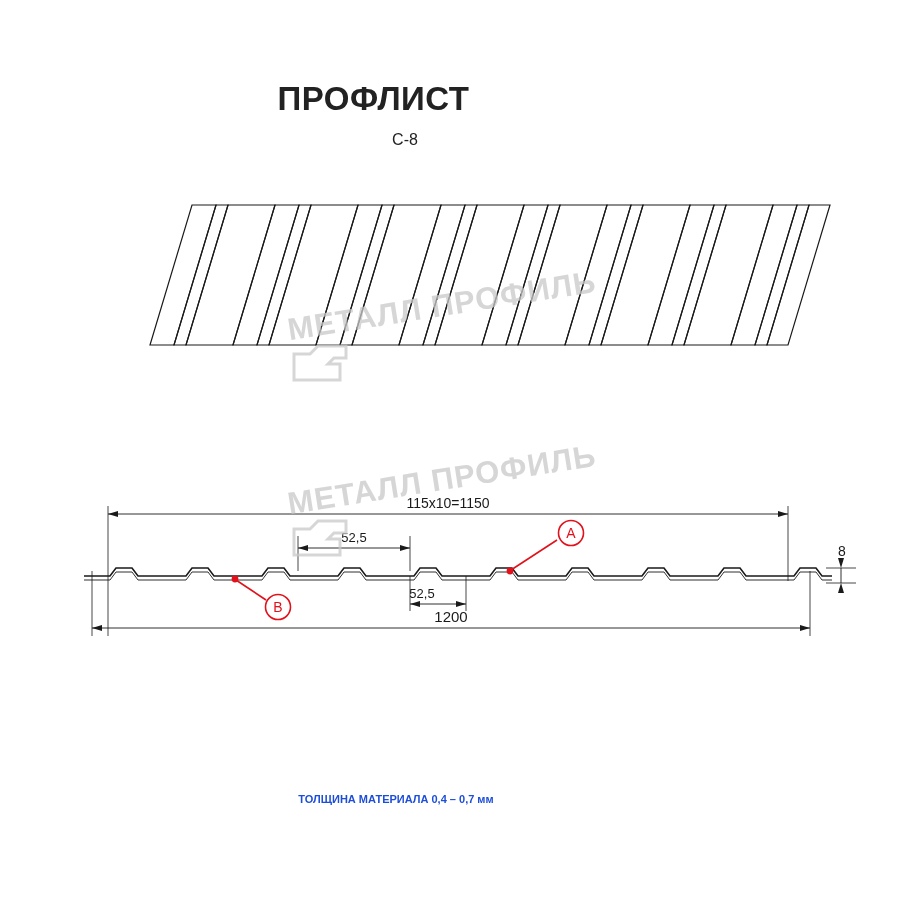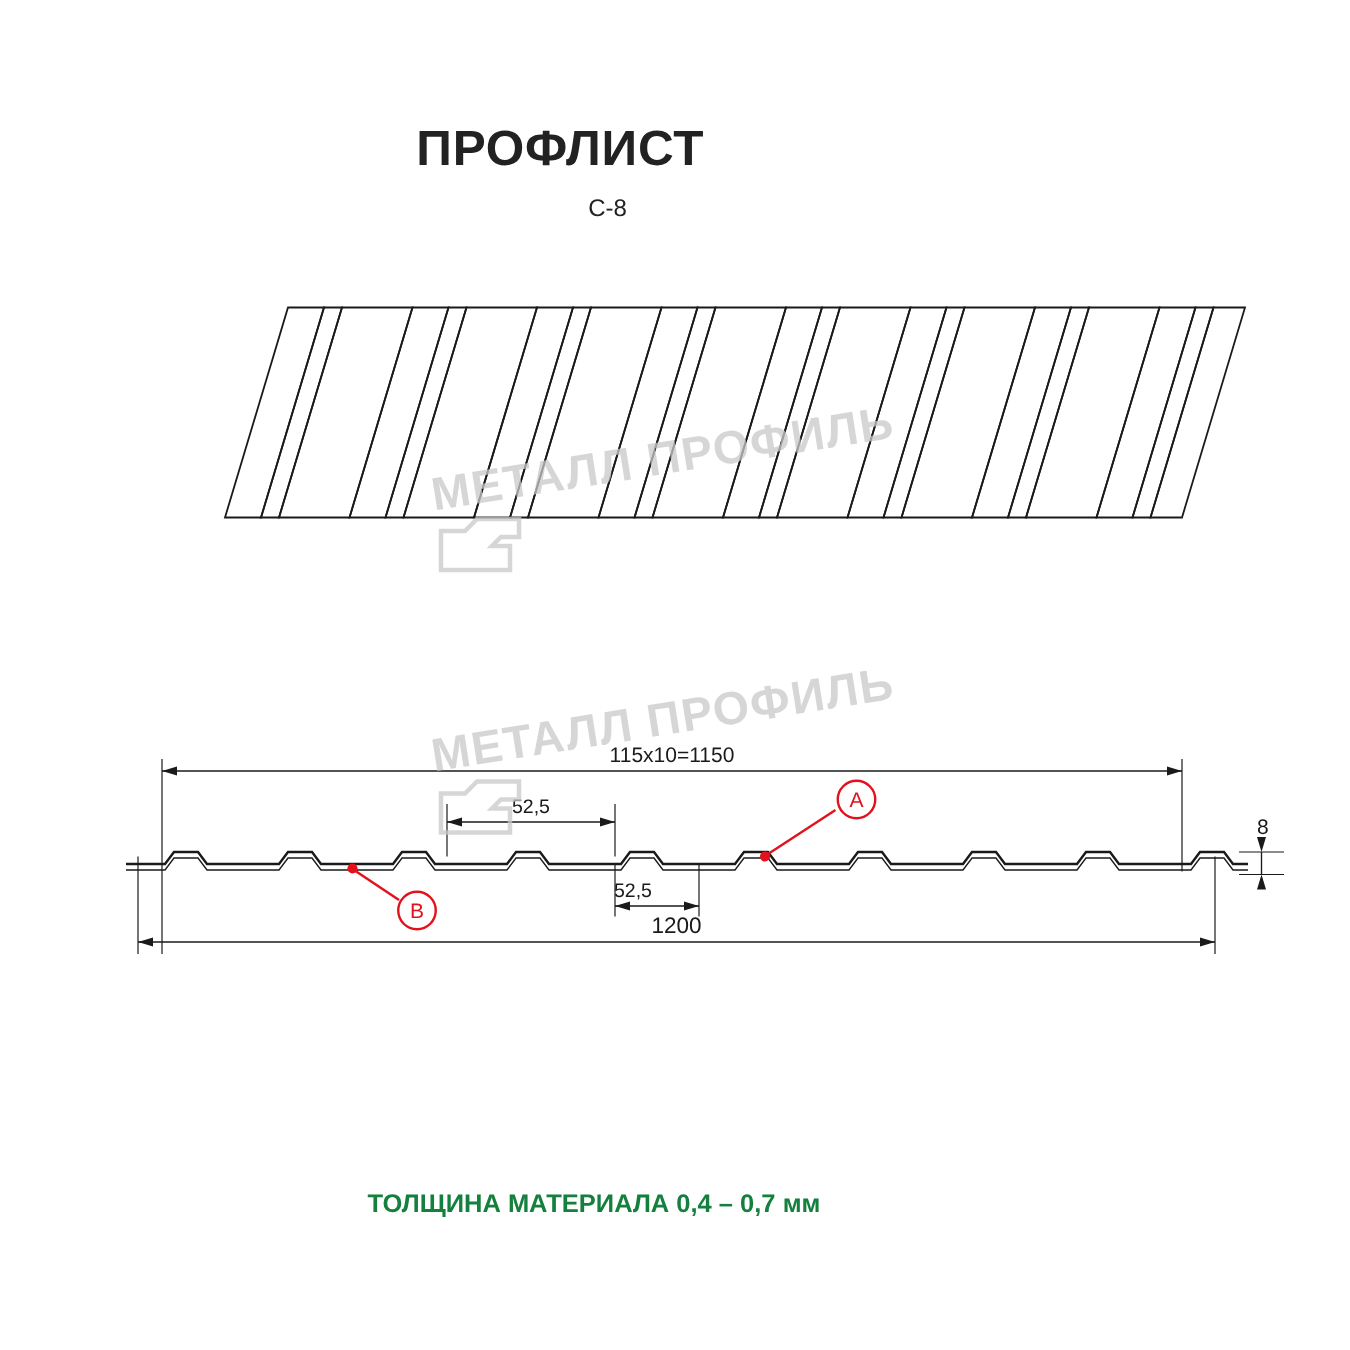--- a/index.html
+++ b/index.html
@@ -39,23 +39,23 @@
     text-align: center;
     font-size: 16px;
     color: #222222;
   }
   .footer {
     position: absolute;
     top: 793px;
     left: 0;
     width: 792px;
     text-align: center;
-    font-size: 17px;
+    font-size: 11px;
     font-weight: bold;
-    color: #15803d;
+    color: #1d4ed8;
   }
   .iso-wrap {
     position: absolute;
     top: 180px;
     left: 70px;
     width: 770px;
     height: 230px;
   }
   .section-wrap {
     position: absolute;

